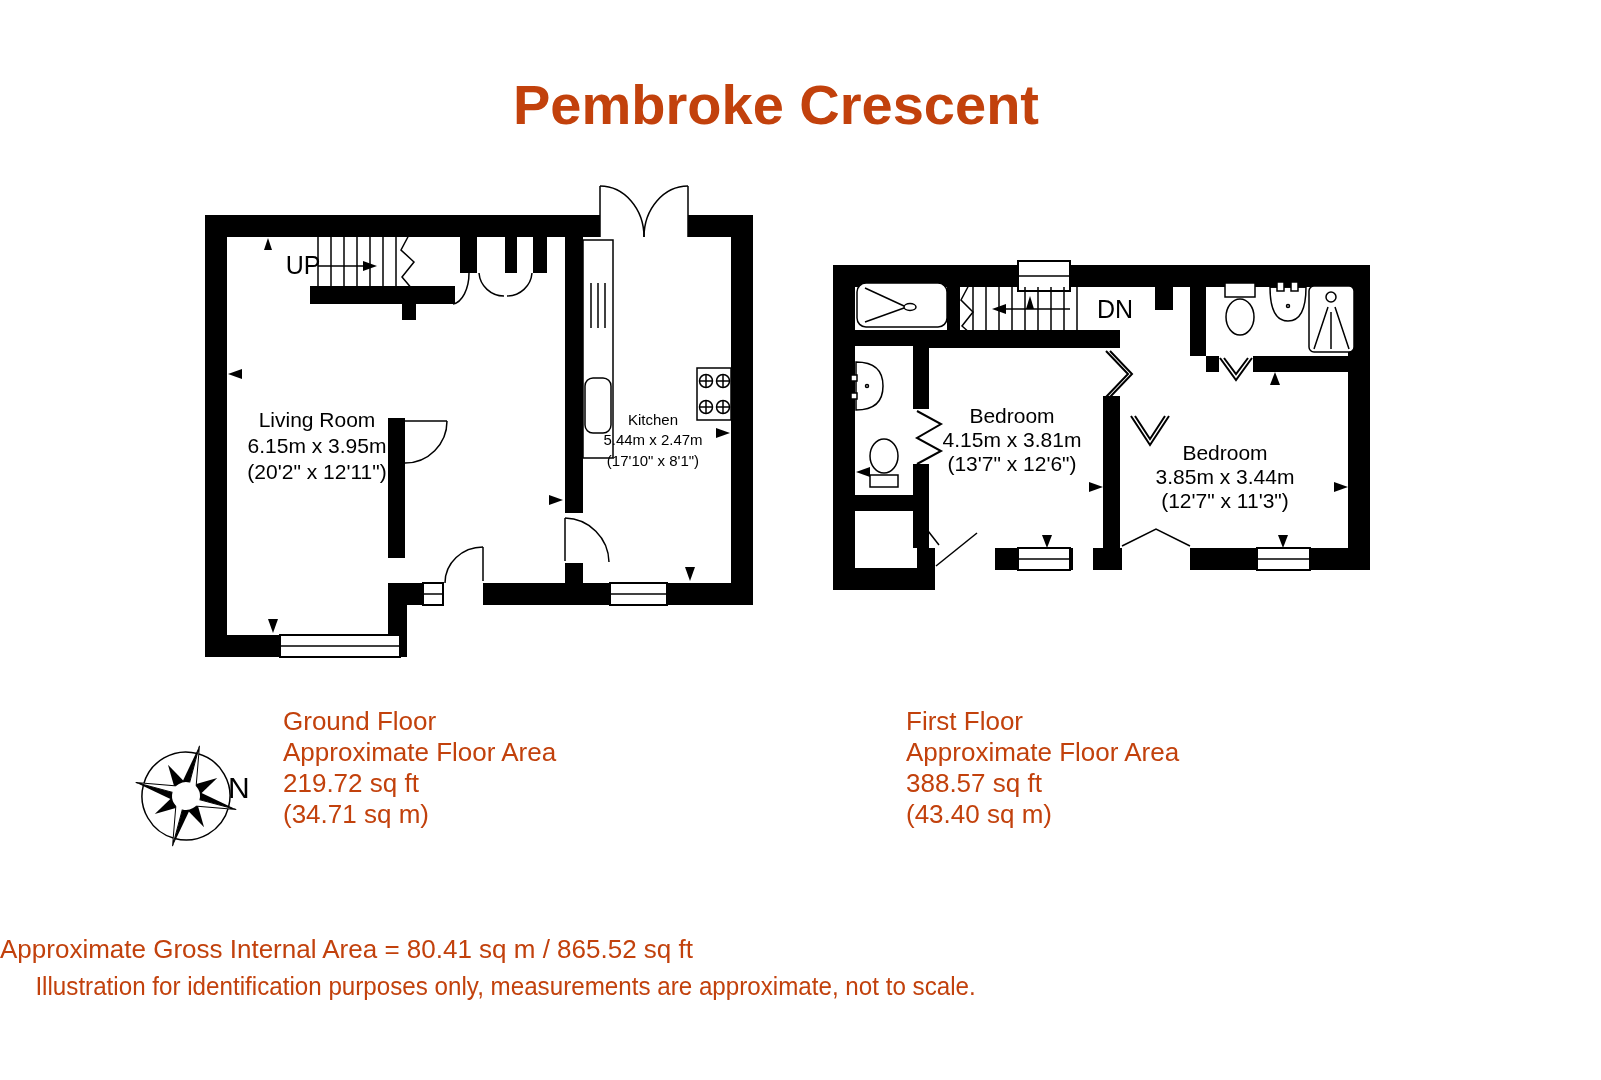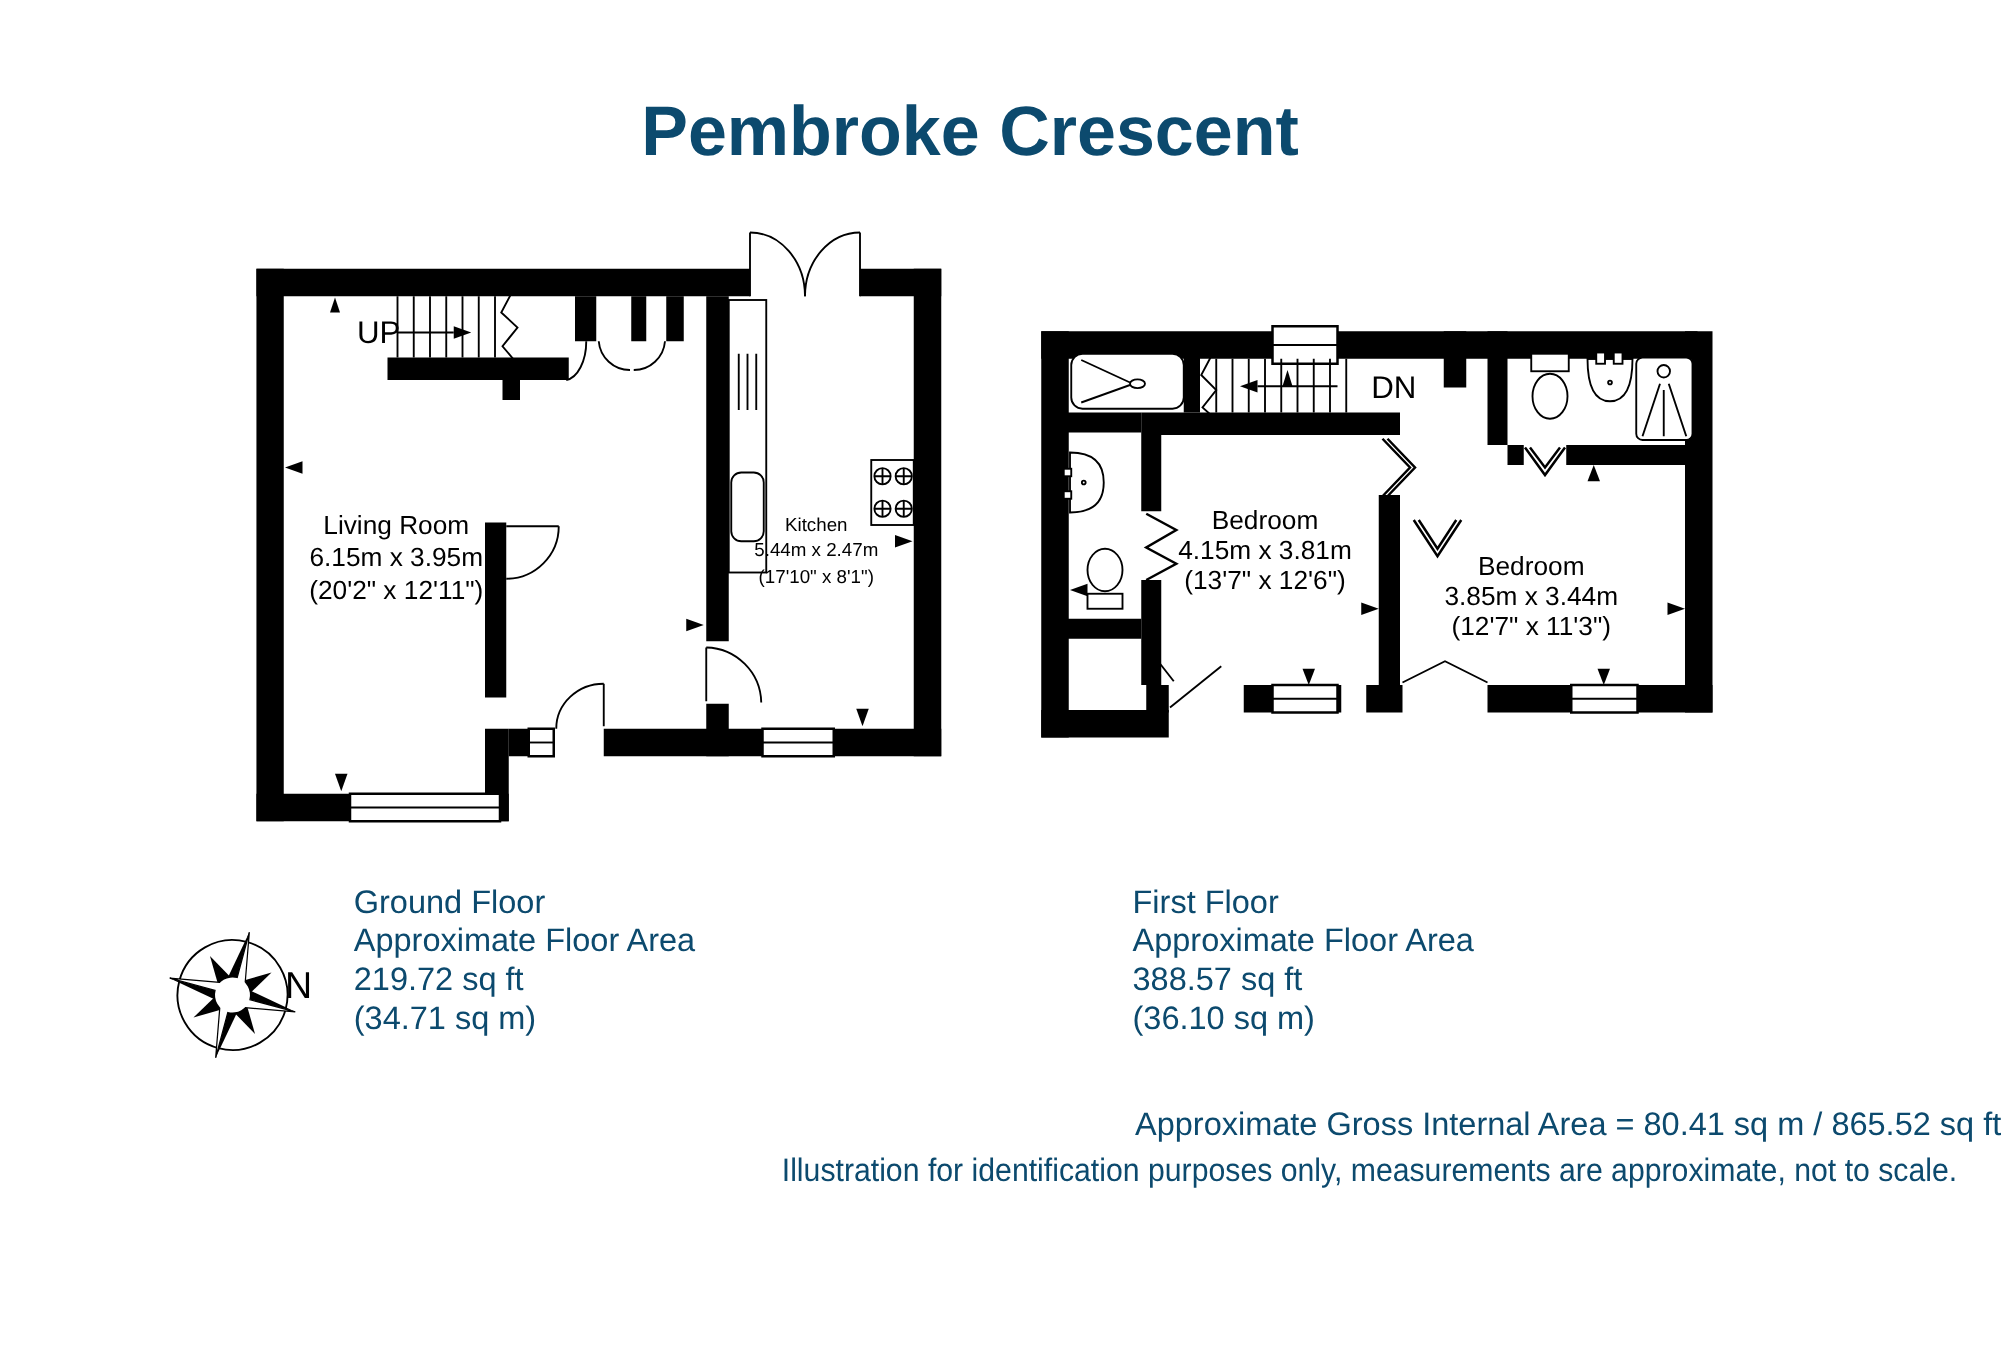--- a/index.html
+++ b/index.html
@@ -1,27 +1,27 @@
 <!DOCTYPE html>
 <html><head>
 <meta charset="utf-8">
 <style>
   html,body{margin:0;padding:0;background:#fff;}
   #page{position:relative;width:1601px;height:1080px;background:#ffffff;overflow:hidden;
-        font-family:"Liberation Sans", sans-serif;color:#0c4a6e;}
+        font-family:"Liberation Sans", sans-serif;color:#c2410c;}
   #title{position:absolute;top:72px;left:0;width:1552px;text-align:center;
          font-size:56px;font-weight:bold;}
   .plan{position:absolute;}
   #ground-plan{left:205px;top:178px;}
   #first-plan{left:820px;top:250px;}
   .caption{position:absolute;top:706px;width:400px;text-align:left;
            font-size:26px;line-height:31px;}
   #ground-caption{left:283px;}
   #first-caption{left:906px;}
-  #footer{position:absolute;left:0;top:884px;width:1601px;text-align:right;font-size:26px;}
+  #footer{position:absolute;left:0;top:934px;width:1601px;text-align:left;font-size:26px;}
   #footer .l2{margin-top:6px;display:inline-block;transform:scaleX(0.93);transform-origin:center;}
   #footer div{white-space:nowrap;}
   #compass{position:absolute;left:128px;top:738px;}
   svg text{fill:#000;}
   .wall{fill:#000;stroke:none;}
   .thin{fill:none;stroke:#000;stroke-width:1.5;}
   .thin2{fill:none;stroke:#000;stroke-width:2;}
   .fixture{fill:#fff;stroke:#000;stroke-width:1.5;}
   .win{fill:#fff;stroke:#000;stroke-width:2;}
   .arrowhead{fill:#000;stroke:none;}
@@ -280,21 +280,21 @@
   <div id="ground-caption" class="caption">
     <div>Ground Floor</div>
     <div>Approximate Floor Area</div>
     <div>219.72 sq ft</div>
     <div>(34.71 sq m)</div>
   </div>
   <div id="first-caption" class="caption">
     <div>First Floor</div>
     <div>Approximate Floor Area</div>
     <div>388.57 sq ft</div>
-    <div>(36.10 sq m)</div>
+    <div>(43.40 sq m)</div>
   </div>
 
   <svg id="compass" width="130" height="115" viewBox="0 0 130 115">
     <g transform="rotate(15 58 58)">
       <circle cx="58" cy="58" r="44" fill="none" stroke="#000" stroke-width="1.5"></circle>
       <g>
         <polygon points="83.5,32.5 64.4,64.4 51.6,51.6" fill="#000"></polygon>
         <polygon points="83.5,83.5 51.6,64.4 64.4,51.6" fill="#000"></polygon>
         <polygon points="32.5,83.5 51.6,51.6 64.4,64.4" fill="#000"></polygon>
         <polygon points="32.5,32.5 64.4,51.6 51.6,64.4" fill="#000"></polygon>

